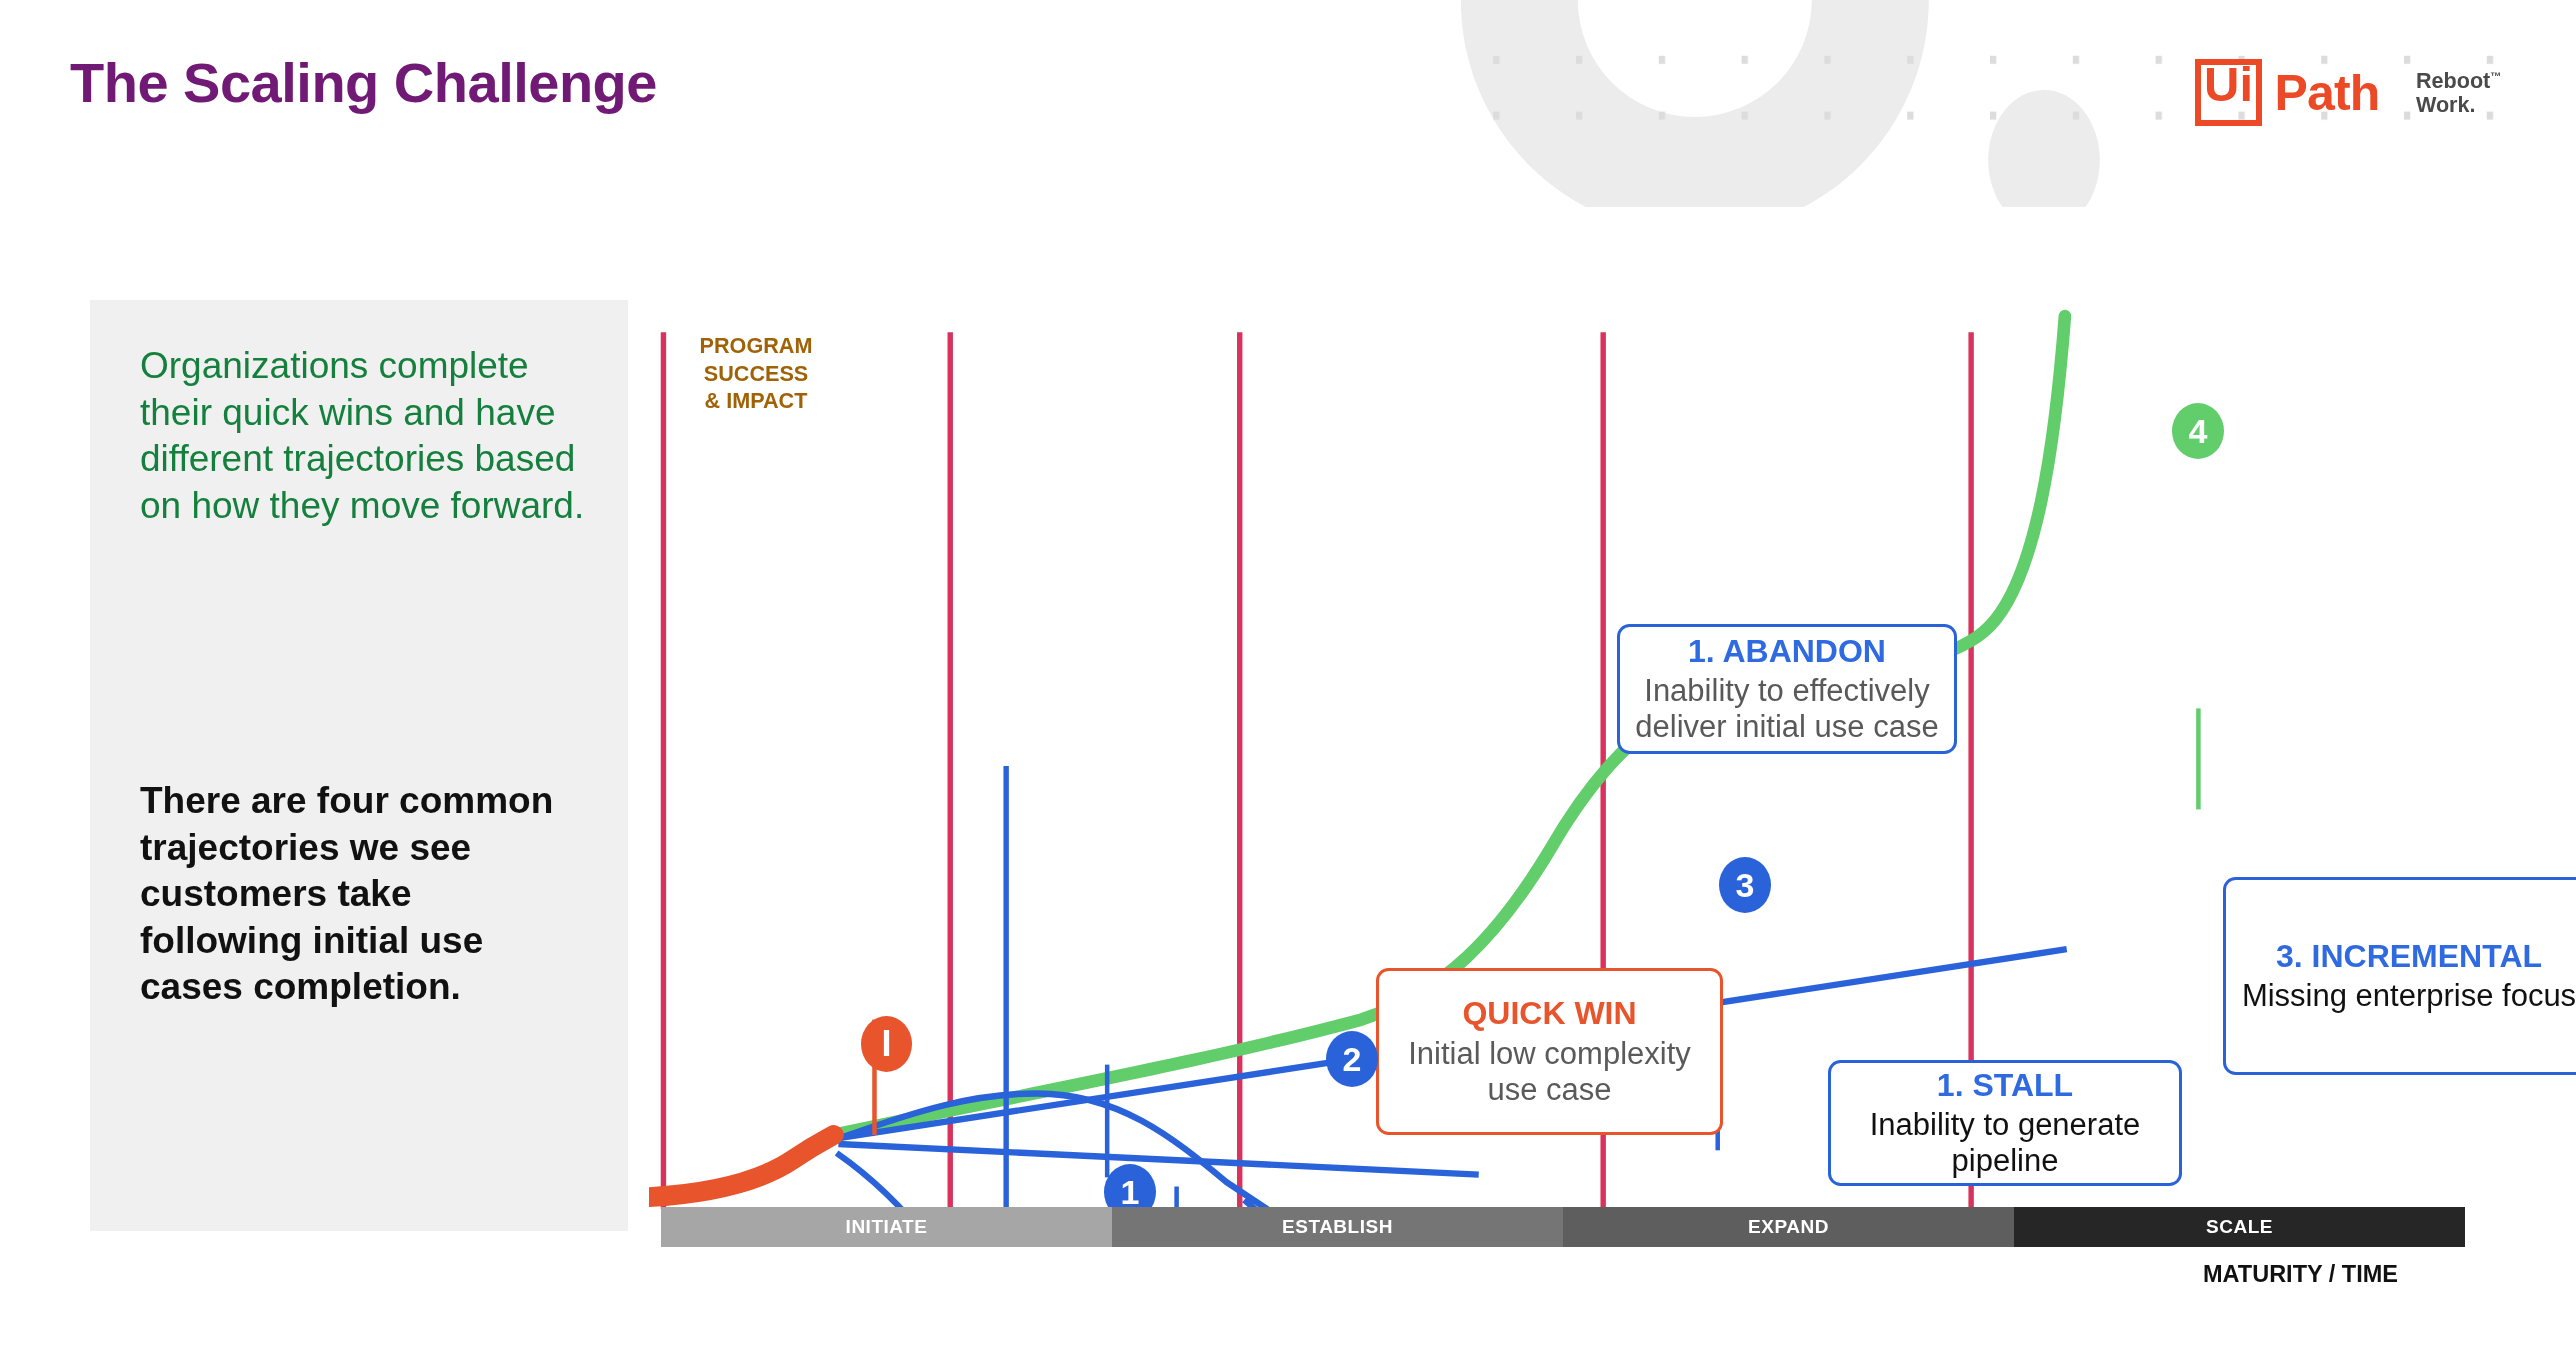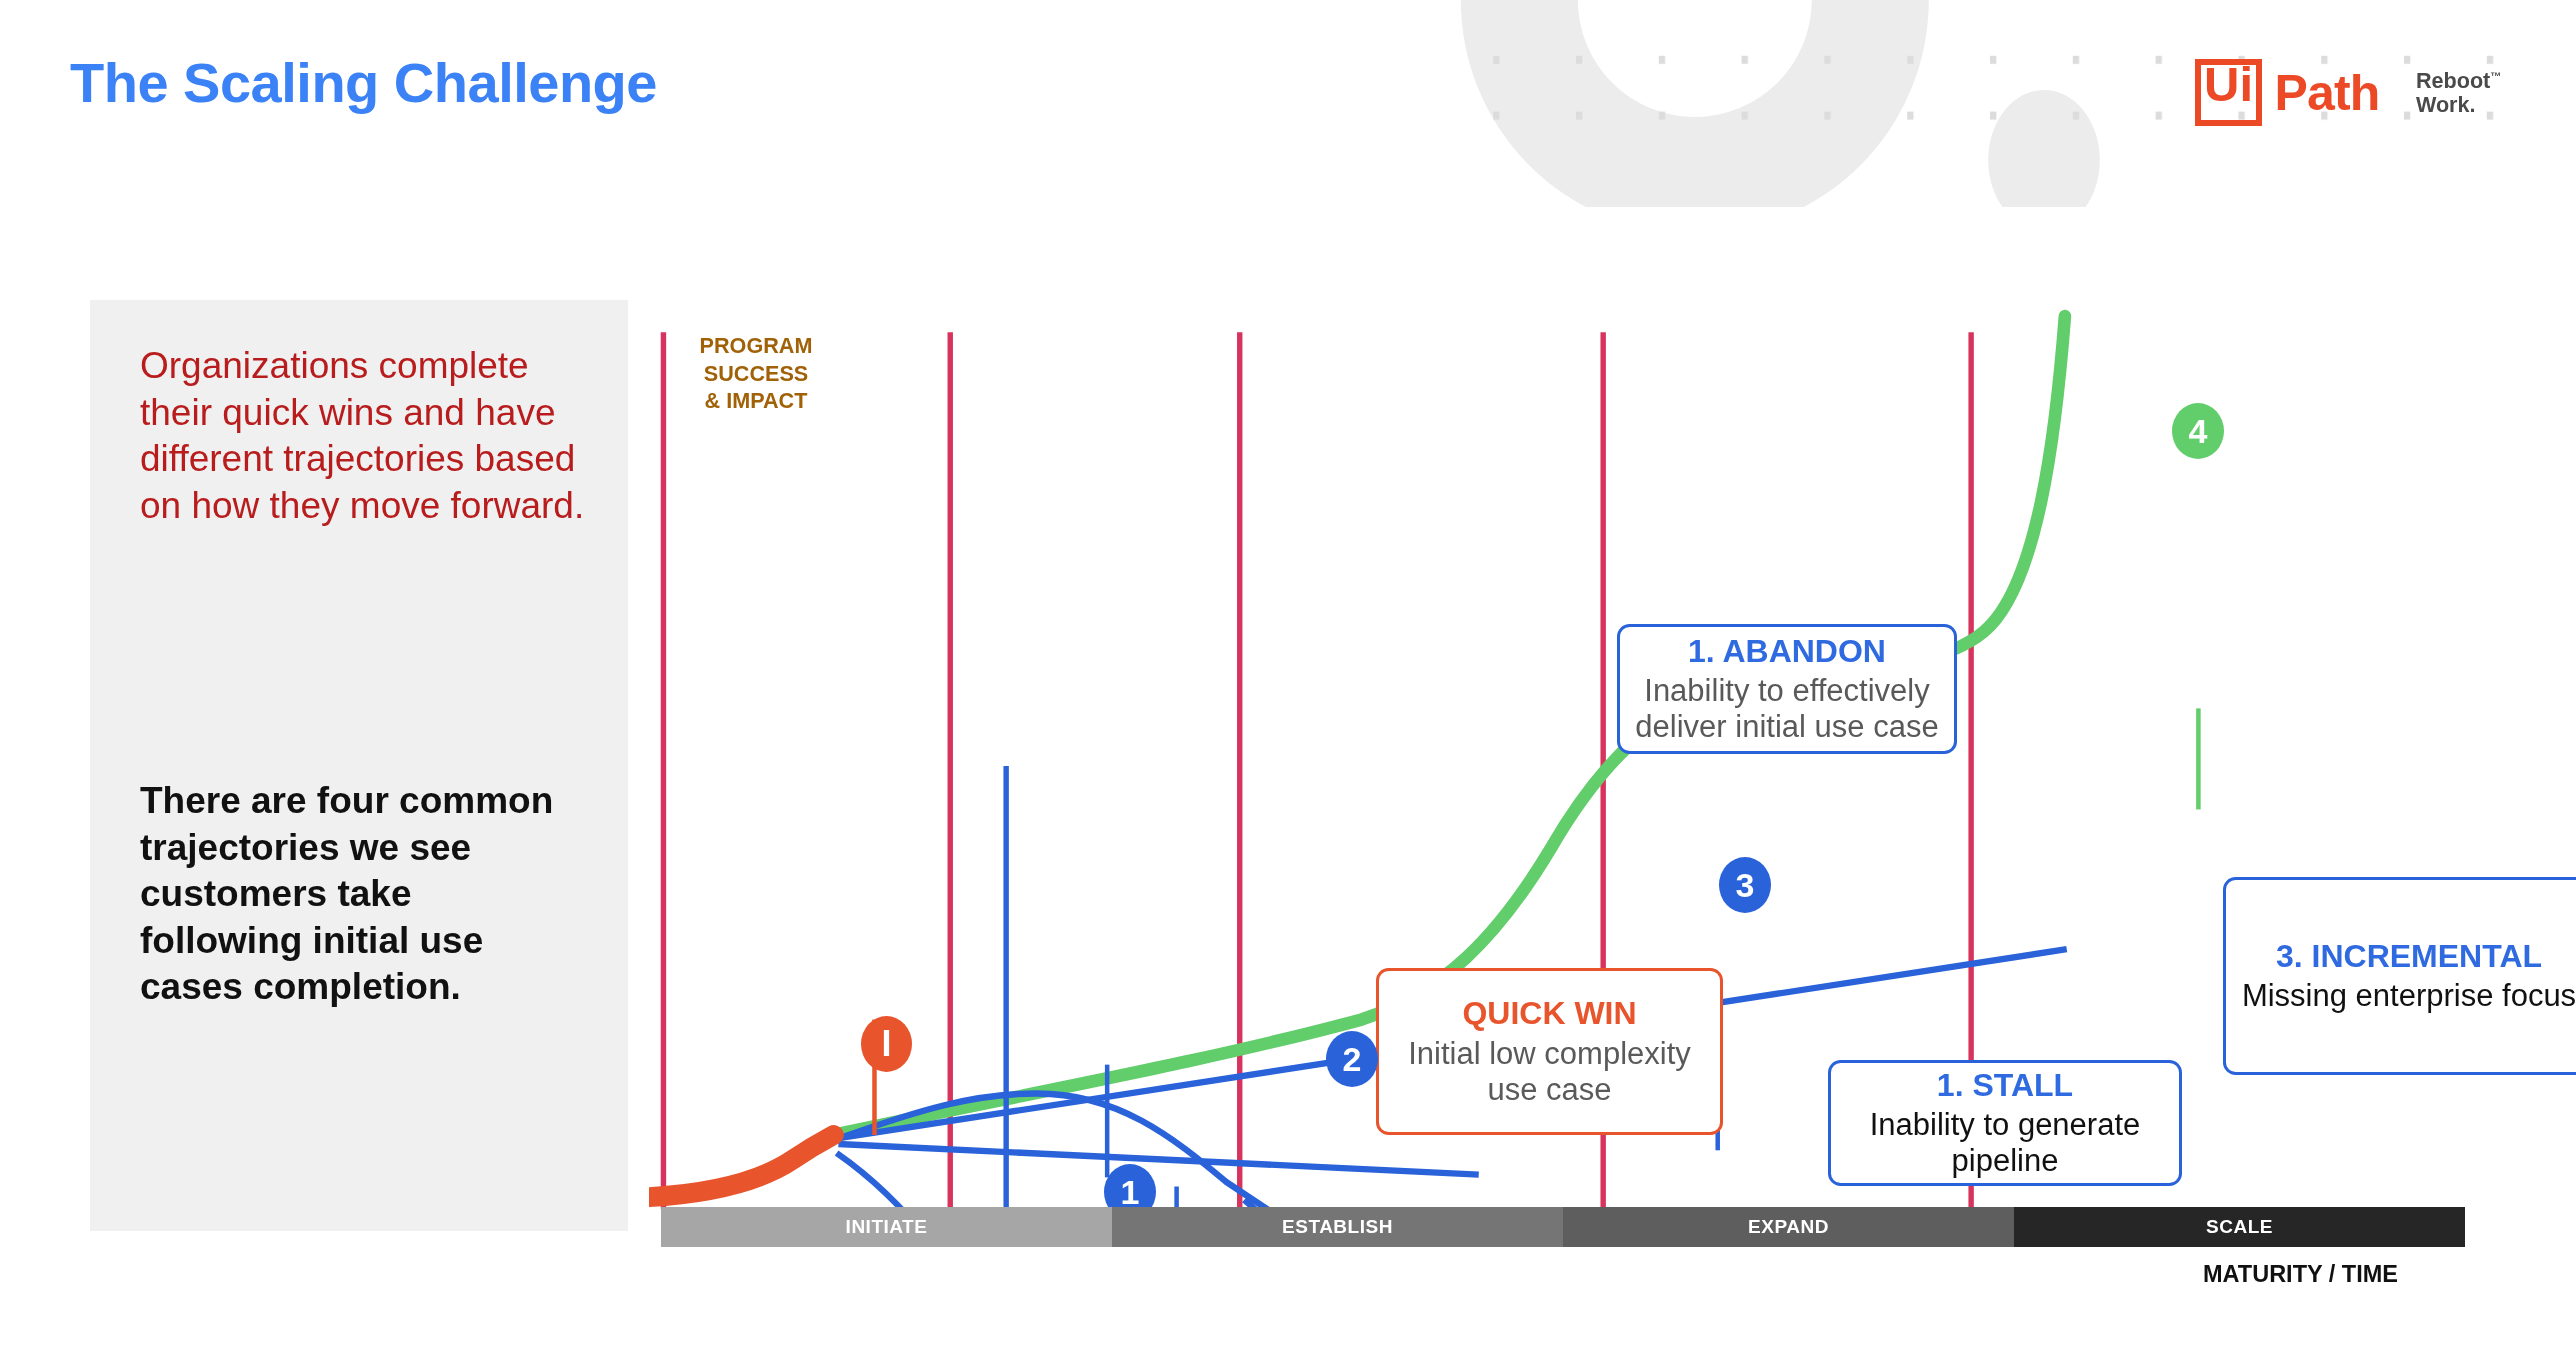--- a/index.html
+++ b/index.html
@@ -6,21 +6,21 @@
   body{
     width:2576px;height:1369px;background:#ffffff;
     font-family:"Liberation Sans", sans-serif;
     overflow:hidden;position:relative;
   }
   
   #deco{position:absolute;left:0;top:0;width:2576px;height:207px;pointer-events:none;}
   
   #page-title{
     position:absolute;left:70px;top:50px;
-    font-size:56px;font-weight:bold;color:#3b82f6;letter-spacing:-0.5px;
+    font-size:56px;font-weight:bold;color:#701a75;letter-spacing:-0.5px;
     white-space:nowrap;
   }
   
   #logo{position:absolute;left:2195px;top:59px;display:flex;align-items:center;gap:12.6px;}
   #logo .mark{
     width:67px;height:67px;border:6.3px solid #ec4926;box-sizing:border-box;
     display:flex;align-items:center;justify-content:center;
     color:#ec4926;font-size:49px;font-weight:bold;line-height:1;padding-bottom:16px;
   }
   #logo .wordmark{color:#ec4926;font-size:50px;font-weight:bold;line-height:1;letter-spacing:-0.9px;}
@@ -30,21 +30,21 @@
   }
   #logo .tm{font-size:10.8px;vertical-align:super;}
 
   
   #left-panel{
     position:absolute;left:90px;top:300px;width:538px;height:931px;
     background:#f0f0f0;
   }
   #left-panel .para1{
     position:absolute;left:50px;top:43px;width:451px;
-    color:#b91c1c;font-size:37px;line-height:1.26;
+    color:#15803d;font-size:37px;line-height:1.26;
   }
   #left-panel .para2{
     position:absolute;left:50px;top:478px;width:424px;
     color:#111;font-size:37px;font-weight:bold;line-height:1.26;
   }
 
   
   #chart{position:absolute;left:649px;top:271px;width:1930px;height:974px;}
   #chart svg{position:absolute;left:0;top:0;}
 

